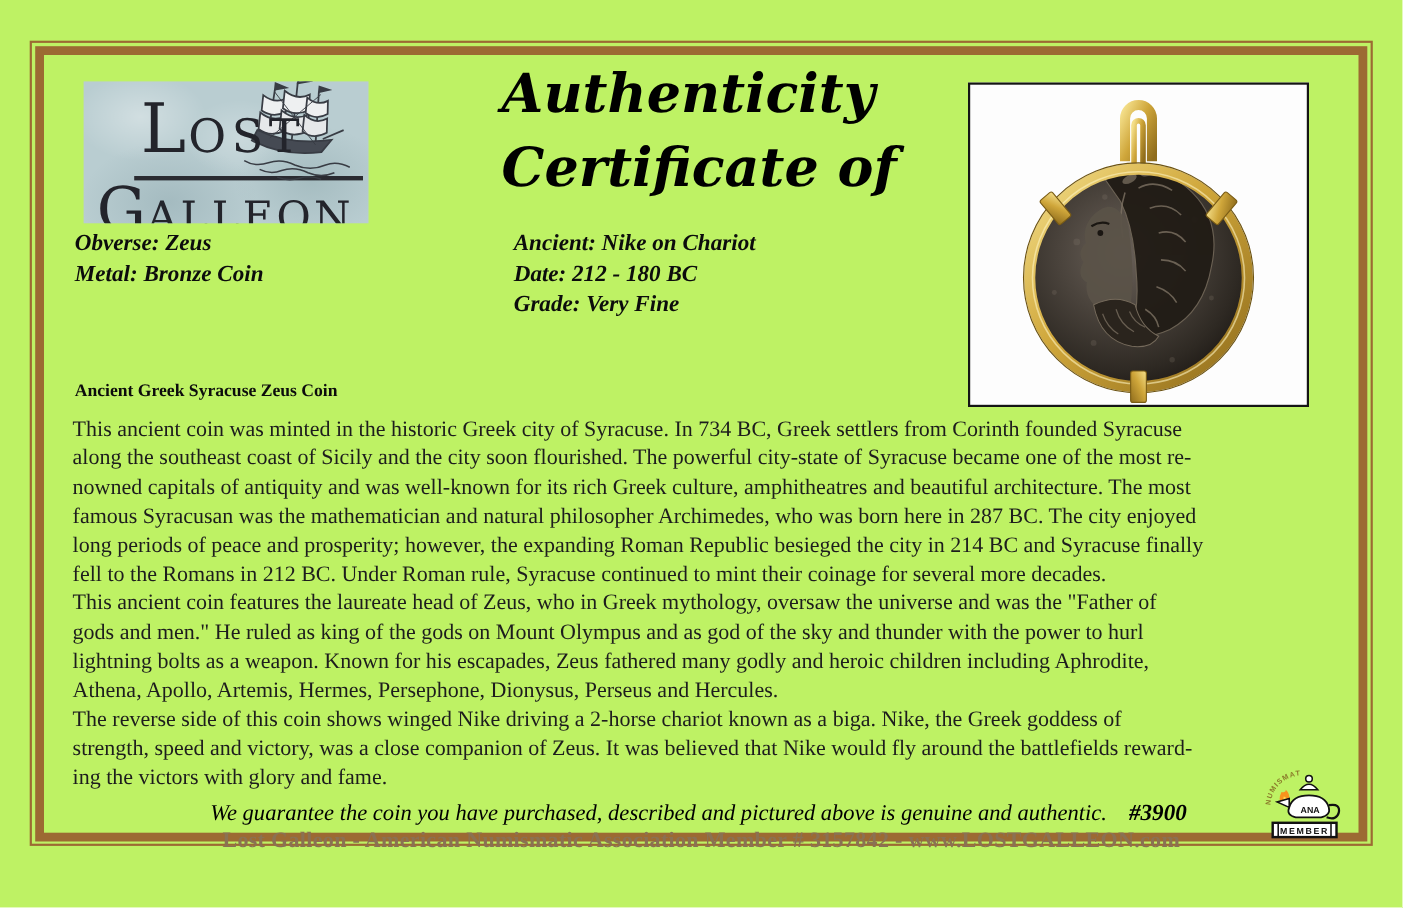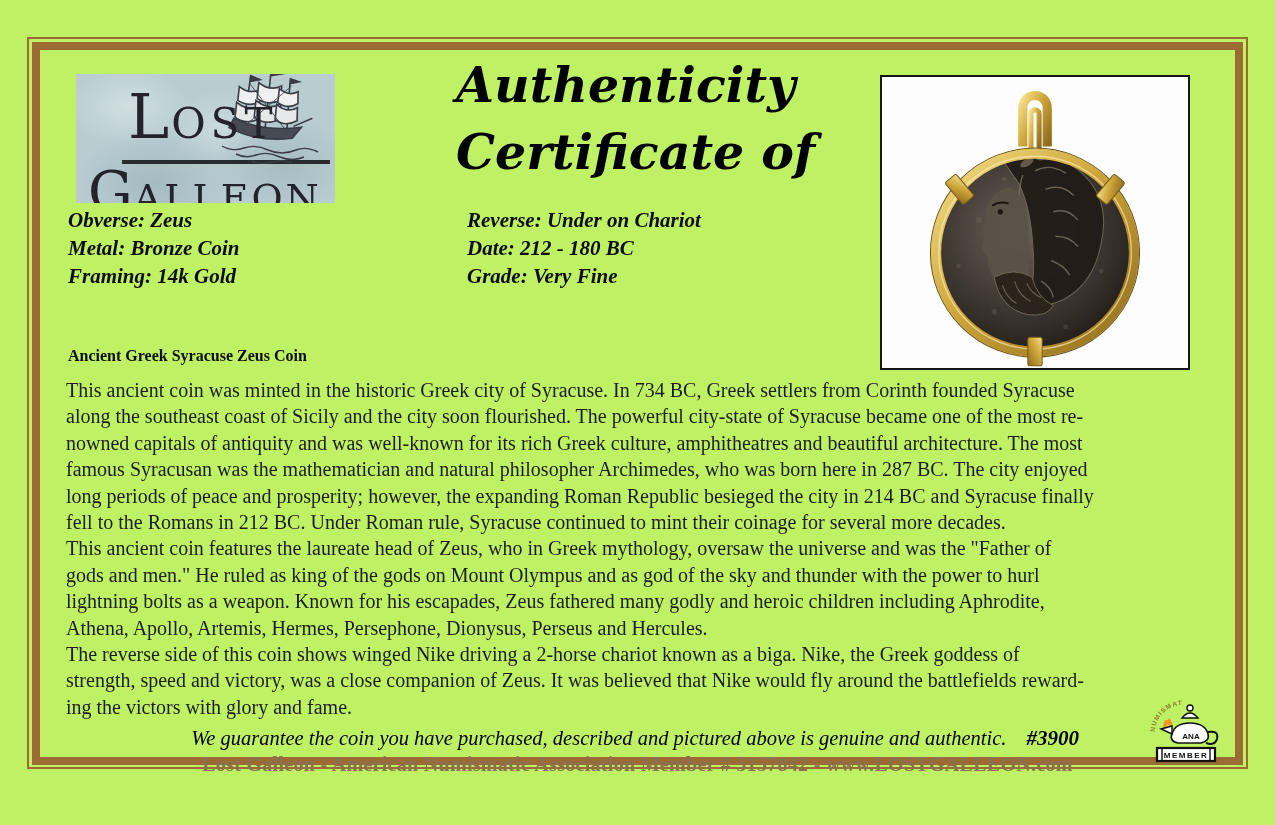--- a/index.html
+++ b/index.html
@@ -180,24 +180,23 @@
         <rect x="62" y="103" width="28" height="14" rx="2" transform="rotate(50 76 110)"></rect>
         <rect x="210" y="103" width="28" height="14" rx="2" transform="rotate(-50 224 110)"></rect>
         <rect x="136" y="262" width="28" height="14" rx="2" transform="rotate(90 150 269)"></rect>
       </g>
     </svg>
   </div>
 
   <div class="details details-left">
     <div>Obverse: Zeus</div>
     <div>Metal: Bronze Coin</div>
-    <div>Framing: 14k Gold</div>
   </div>
   <div class="details details-right">
-    <div>Reverse: Under on Chariot</div>
+    <div>Ancient: Nike on Chariot</div>
     <div>Date: 212 - 180 BC</div>
     <div>Grade: Very Fine</div>
   </div>
 
   <div class="desc-heading">Ancient Greek Syracuse Zeus Coin</div>
   <div class="desc-body">This ancient coin was minted in the historic Greek city of Syracuse. In 734 BC, Greek settlers from Corinth founded Syracuse
 along the southeast coast of Sicily and the city soon flourished. The powerful city-state of Syracuse became one of the most re-
 nowned capitals of antiquity and was well-known for its rich Greek culture, amphitheatres and beautiful architecture. The most
 famous Syracusan was the mathematician and natural philosopher Archimedes, who was born here in 287 BC. The city enjoyed
 long periods of peace and prosperity; however, the expanding Roman Republic besieged the city in 214 BC and Syracuse finally

